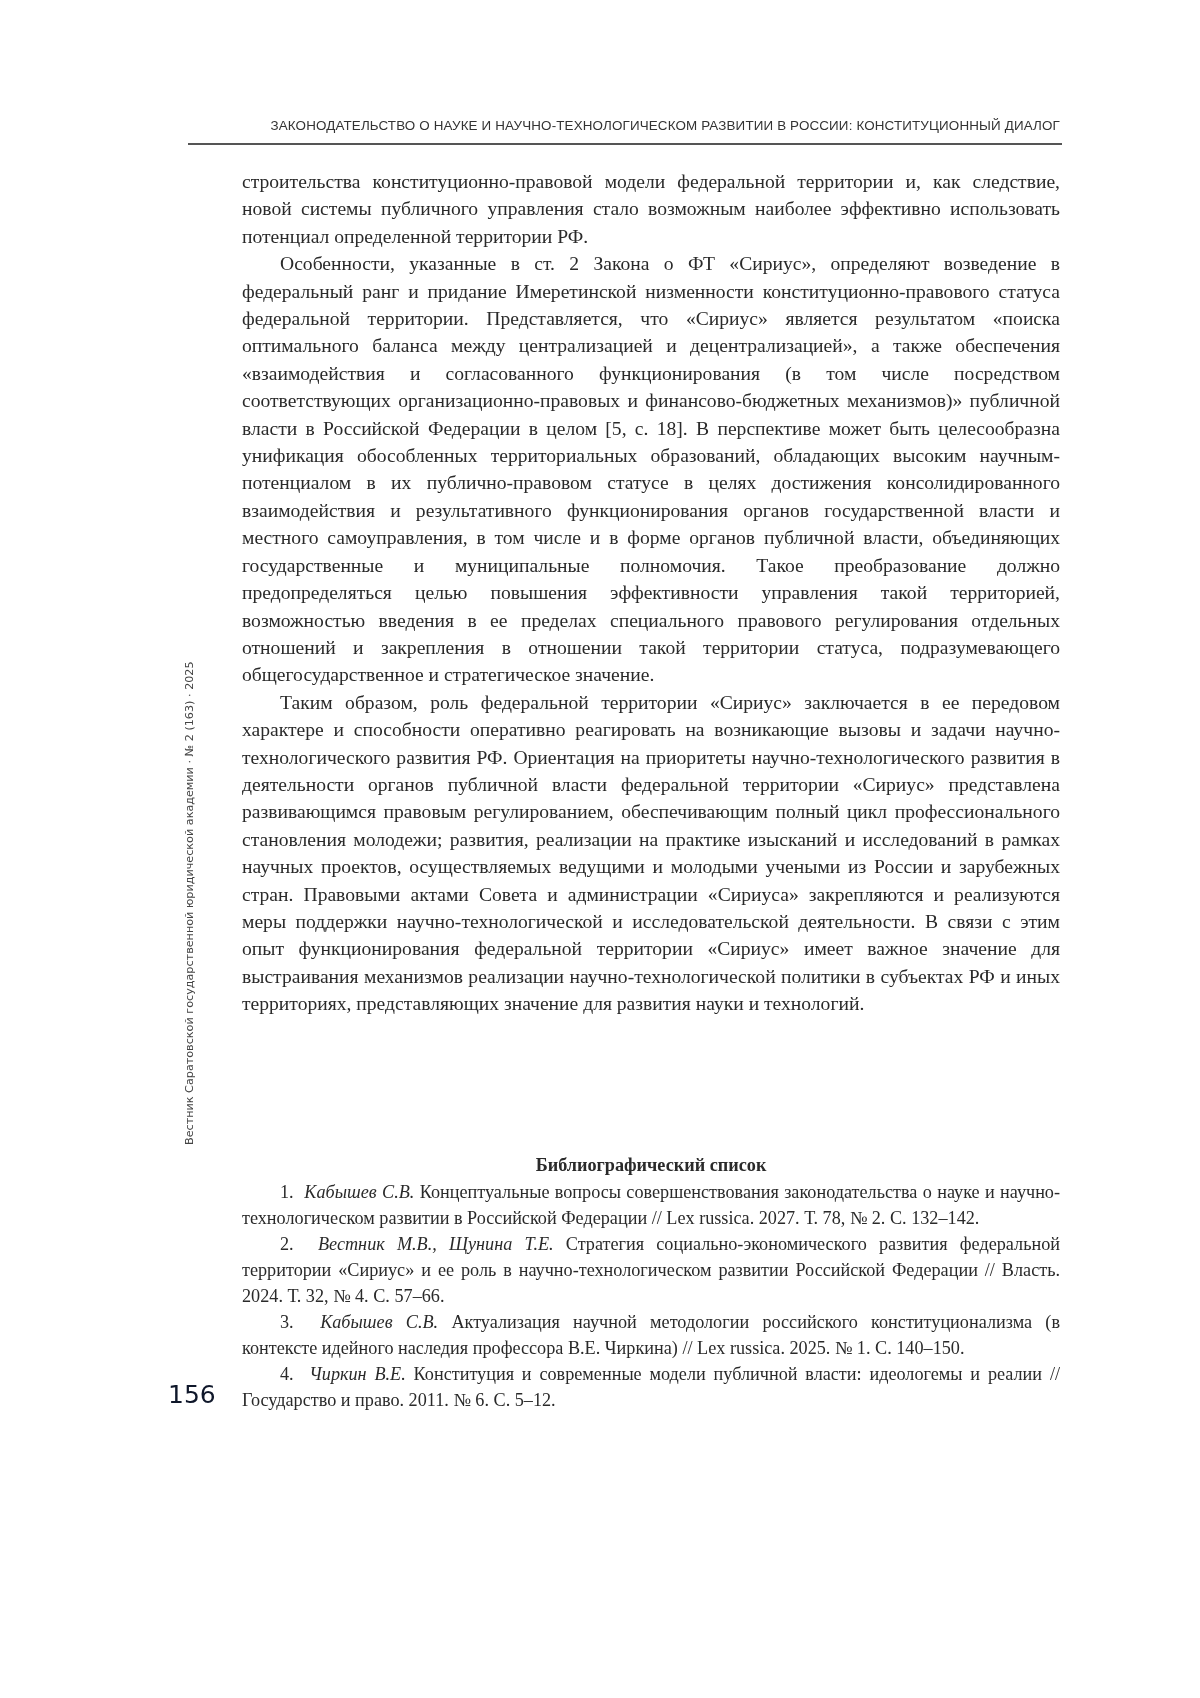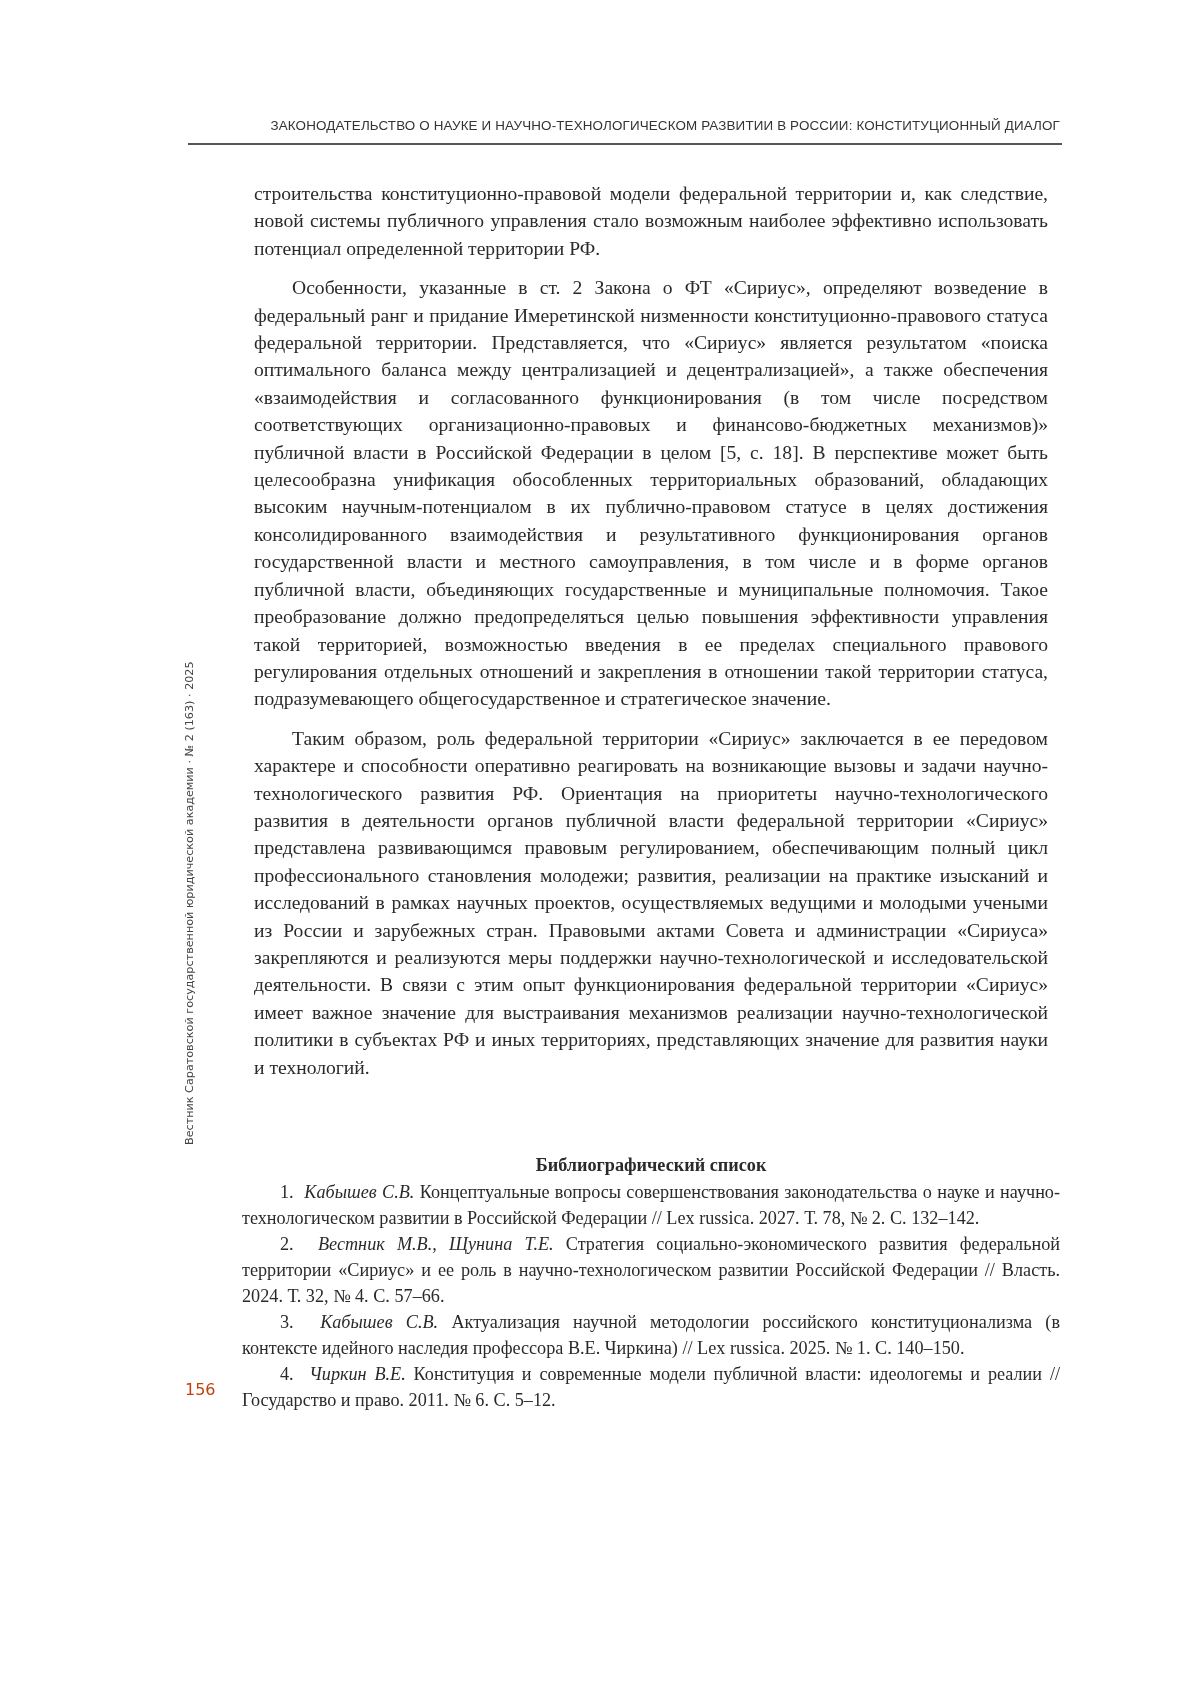--- a/index.html
+++ b/index.html
@@ -9,36 +9,36 @@
     position: absolute; left: 188px; top: 118px; width: 872px;
     font-family: "Liberation Sans", sans-serif; font-size: 13.4px; letter-spacing: 0.15px;
     color: #333; text-align: right; white-space: nowrap;
   }
   .header-rule { position: absolute; left: 188px; top: 143px; width: 874px; height: 0; border-top: 2px solid #555; }
   .body-text {
     position: absolute; left: 242px; top: 168px; width: 818px;
     font-family: "Liberation Serif", serif; font-size: 19.6px; line-height: 27.4px;
     color: #2a2a2a; text-align: justify; hyphens: manual;
   }
-  .body-text p { margin: 12px; text-indent: 38px; }
+  .body-text p { margin: 0; text-indent: 38px; }
   .body-text p.cont { text-indent: 0; }
   .biblio { position: absolute; left: 242px; top: 1136px; width: 818px;
     font-family: "Liberation Serif", serif; font-size: 18.2px; line-height: 26px; color: #2a2a2a; margin-top: 16px; }
   .biblio-title { text-align: center; font-weight: bold; margin: 0 0 1px 0; }
   .biblio-item { margin: 0; text-indent: 38px; text-align: justify; }
   .biblio-item .author { font-style: italic; }
   .side-caption {
     position: absolute; left: 182px; top: 1145px; width: 400px; height: 16px;
     transform-origin: 0 0; transform: rotate(-90deg);
     font-family: "DejaVu Sans", sans-serif; font-size: 11.2px; color: #444; white-space: nowrap;
     text-align: left; line-height: 16px;
   }
   .page-number {
-    position: absolute; left: 185px; top: 1380px;
-    font-family: "DejaVu Sans", sans-serif; font-size: 16px; color: #c2410c;
+    position: absolute; left: 168px; top: 1380px;
+    font-family: "DejaVu Sans", sans-serif; font-size: 25px; color: #0f172a;
   }
 </style>
 </head>
 <body>
 
 <div class="page">
   <div class="running-header">ЗАКОНОДАТЕЛЬСТВО О НАУКЕ И НАУЧНО-ТЕХНОЛОГИЧЕСКОМ РАЗВИТИИ В РОССИИ: КОНСТИТУЦИОННЫЙ ДИАЛОГ</div>
   <div class="header-rule"></div>
 
   <div class="body-text">

